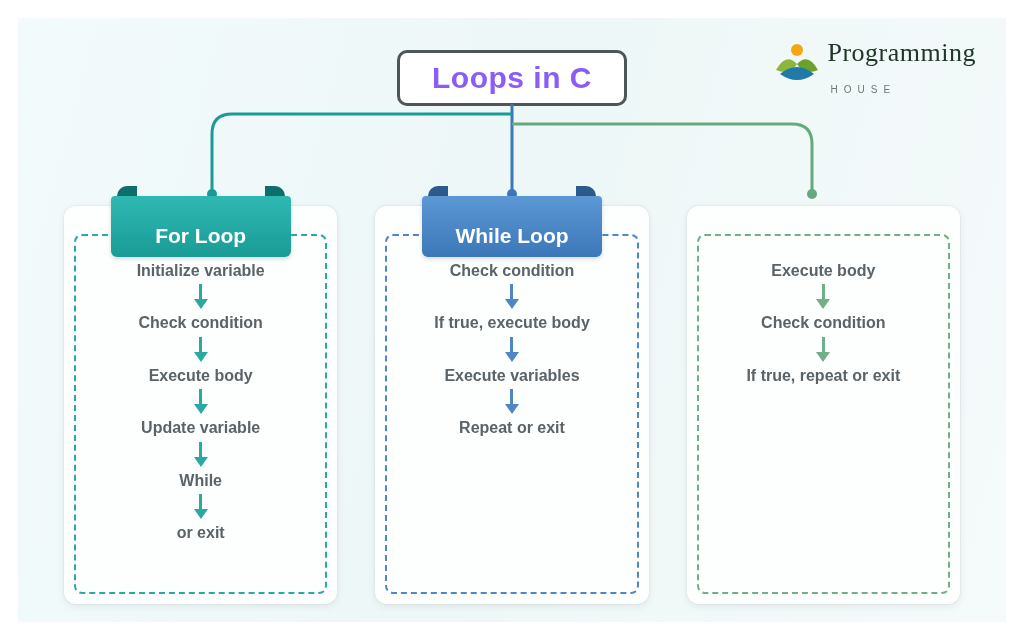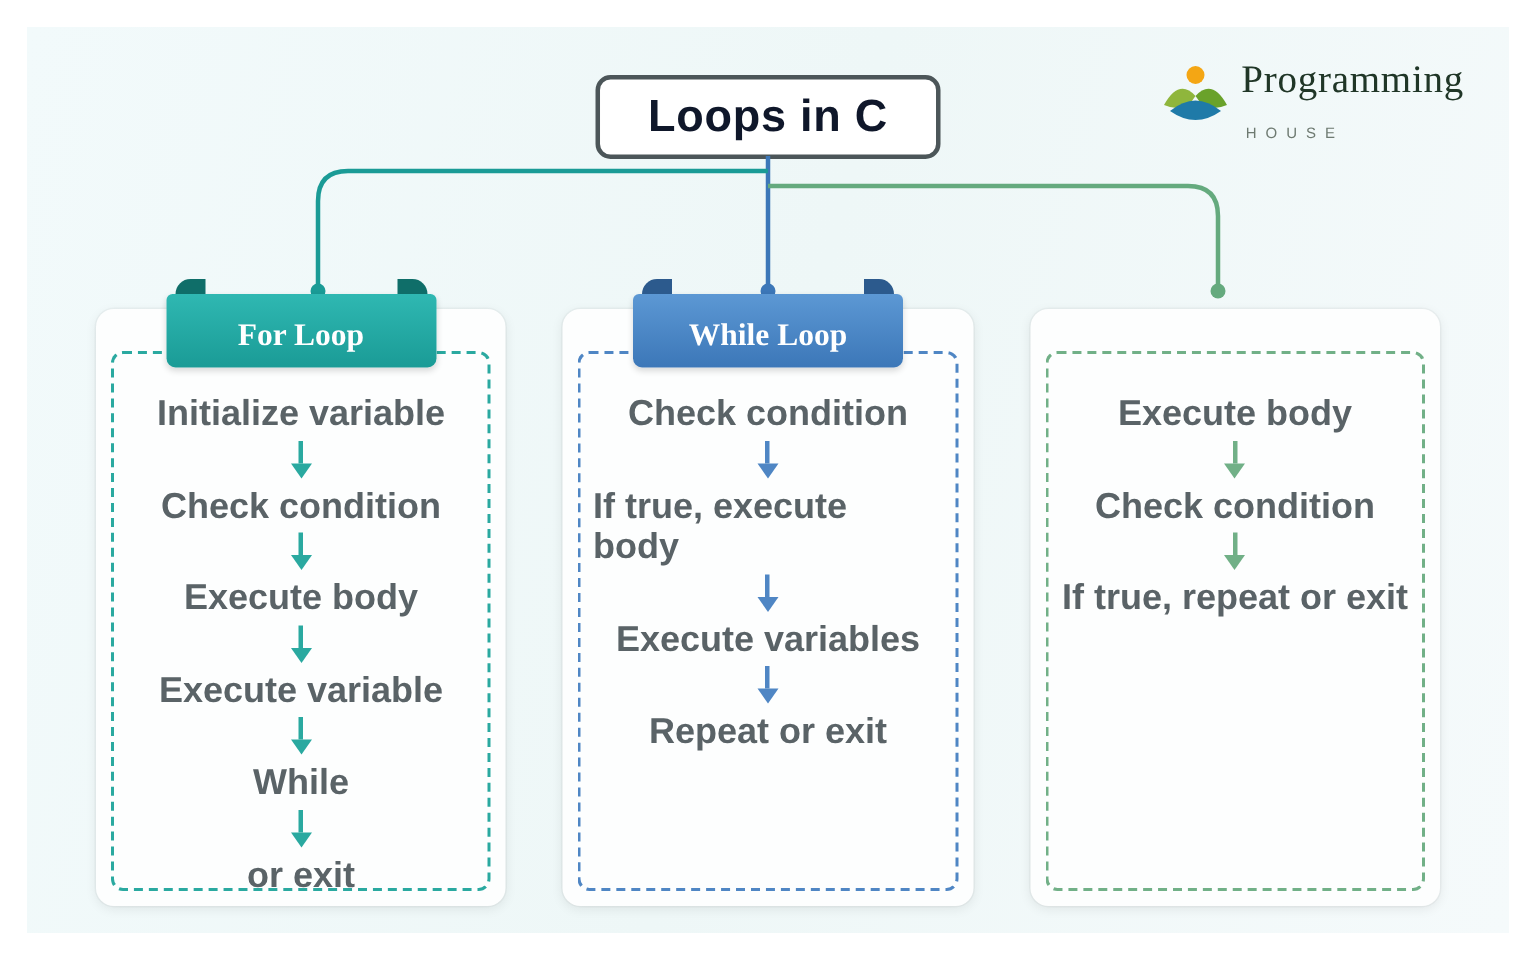--- a/index.html
+++ b/index.html
@@ -20,21 +20,21 @@
   .title-box {
     position: absolute;
     left: 50%; top: 32px;
     transform: translateX(-50%);
     border: 3px solid #4c5659;
     border-radius: 10px;
     background: #fff;
     padding: 8px 32px;
     font-size: 30px;
     font-weight: 700;
-    color: #0f172a;
+    color: #8b5cf6;
     letter-spacing: .5px;
   }
   
   .logo {
     position: absolute;
     right: 30px; top: 22px;
     display: flex;
     align-items: flex-start;
     gap: 8px;
   }
@@ -78,24 +78,23 @@
   .card.green .dash { border-color: #71b087; }
   .badge {
     position: absolute;
     left: 50%; top: -10px;
     transform: translateX(-50%);
     min-width: 180px;
     text-align: center;
     color: #fff;
     font-weight: 700;
     font-size: 21px;
-    padding: 15px 28px 9px;
+    padding: 28px 28px 9px;
     border-radius: 4px 4px 6px 6px;
     box-shadow: 0 2px 4px rgba(0,0,0,.15);
-    font-family: Liberation Serif, serif;
   }
   .badge::before, .badge::after {
     content: "";
     position: absolute;
     top: -10px;
     width: 20px; height: 10px;
   }
   .badge::before { left: 6px; border-radius: 10px 0 0 0; }
   .badge::after  { right: 6px; border-radius: 0 10px 0 0; }
   .card.teal .badge { background: linear-gradient(#2fb8b2,#1a9b96); }
@@ -105,21 +104,21 @@
   .card.green .badge { background: linear-gradient(#86c49c,#65aa7e); }
   .card.green .badge::before, .card.green .badge::after { background: #4a8761; }
   .steps {
     position: absolute;
     left: 20px; right: 20px; top: 54px;
     display: flex;
     flex-direction: column;
     align-items: center;
   }
   .step {
-    font-size: 24px;
+    font-size: 16px;
     font-weight: 700;
     color: #5a6367;
     text-align: left;
     line-height: 1.15;
     padding: 2px 0;
   }
   .arrow {
     width: 14px;
     display: flex;
     flex-direction: column;
@@ -186,21 +185,21 @@
           <div class="step">Check condition</div>
           <div class="arrow">
             <div class="line"></div>
             <div class="head"></div>
           </div>
           <div class="step">Execute body</div>
           <div class="arrow">
             <div class="line"></div>
             <div class="head"></div>
           </div>
-          <div class="step">Execute variable</div>
+          <div class="step">Update variable</div>
           <div class="arrow">
             <div class="line"></div>
             <div class="head"></div>
           </div>
           <div class="step">While</div>
           <div class="arrow">
             <div class="line"></div>
             <div class="head"></div>
           </div>
           <div class="step">or exit</div>

